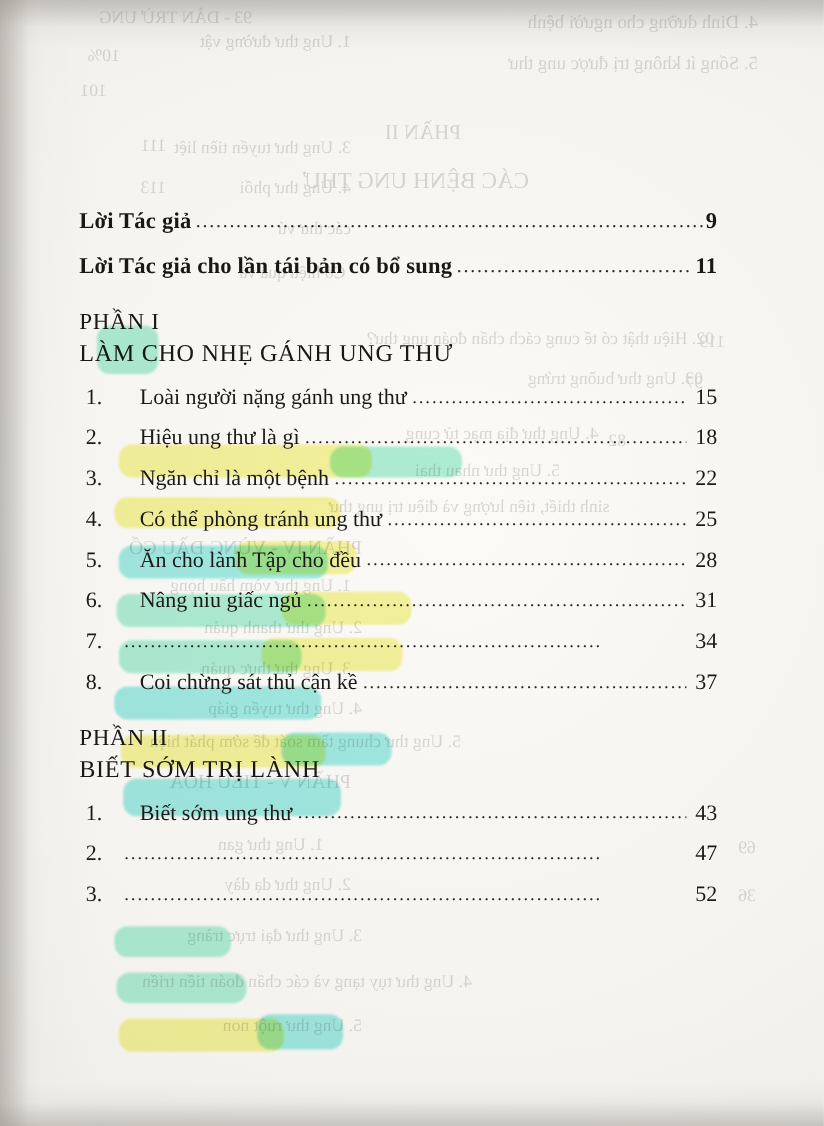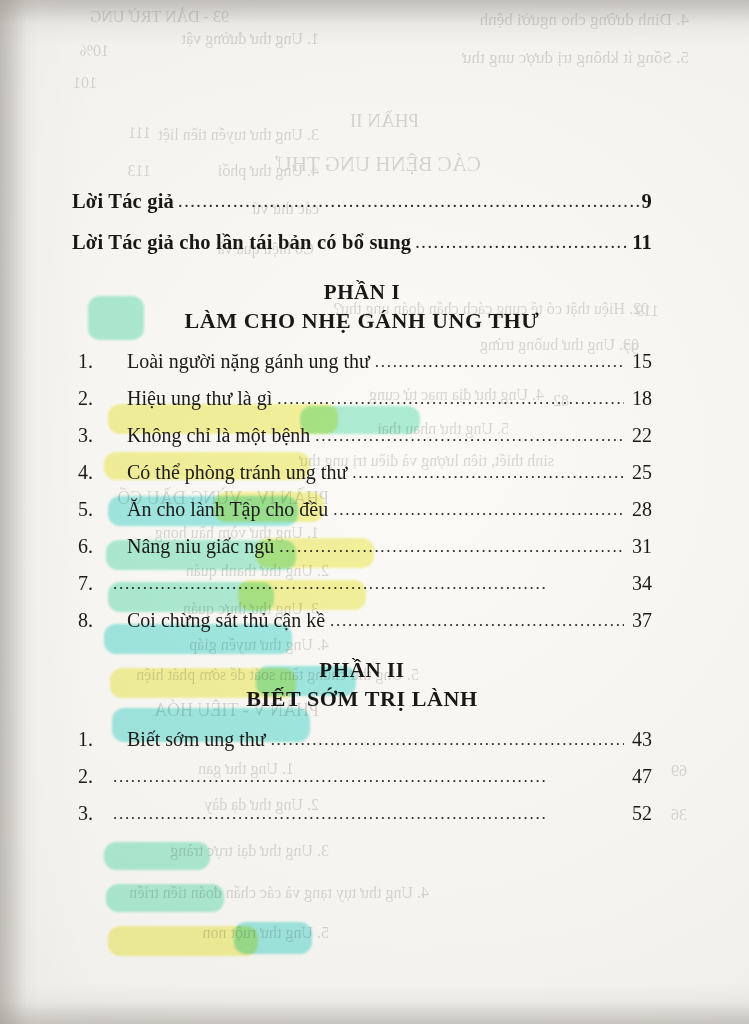--- a/index.html
+++ b/index.html
@@ -82,22 +82,21 @@
     margin: 0 3px 0 4px;
     color: #2a2926;
     font-weight: normal;
     letter-spacing: 1.6px;
     font-size: 18px;
     transform: translateY(-1px);
   }
   .front-row .pg { white-space: nowrap; }
 
   .part-head {
-    text-align: center;
-    font-weight: bold;
+    font-weight: normal;
     color: #191816;
     letter-spacing: 0.6px;
   }
   .part-head .pnum {
     font-size: 21px;
     margin-top: 26px;
     margin-bottom: 3px;
   }
   .part-head .ptitle {
     font-size: 22px;
@@ -242,21 +241,21 @@
 
       <div class="entry">
         <span class="num">2.</span>
         <span class="etext">Hiệu ung thư là gì</span>
         <span class="dots">.........................................................................</span>
         <span class="pg">18</span>
       </div>
 
       <div class="entry">
         <span class="num">3.</span>
-        <span class="etext">Không chỉ là một bệnh</span>
+        <span class="etext">Ngăn chỉ là một bệnh</span>
         <span class="dots">.........................................................................</span>
         <span class="pg">22</span>
       </div>
 
       <div class="entry">
         <span class="num">4.</span>
         <span class="etext">Có thể phòng tránh ung thư</span>
         <span class="dots">.........................................................................</span>
         <span class="pg">25</span>
       </div>

